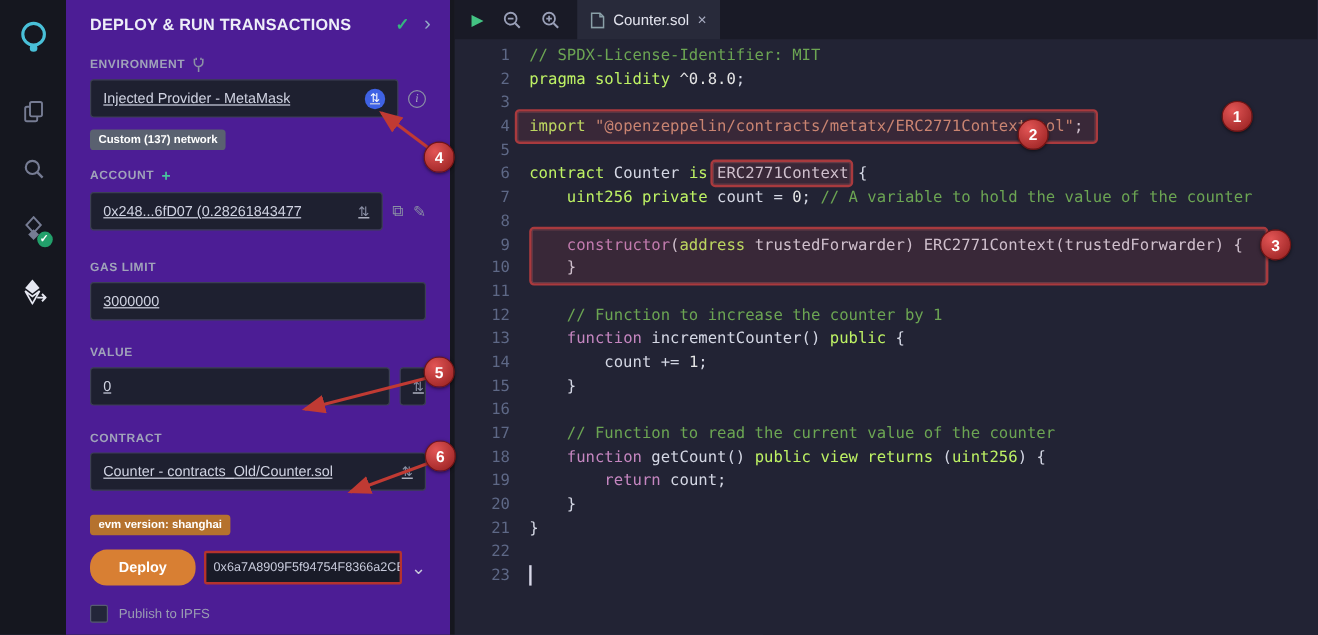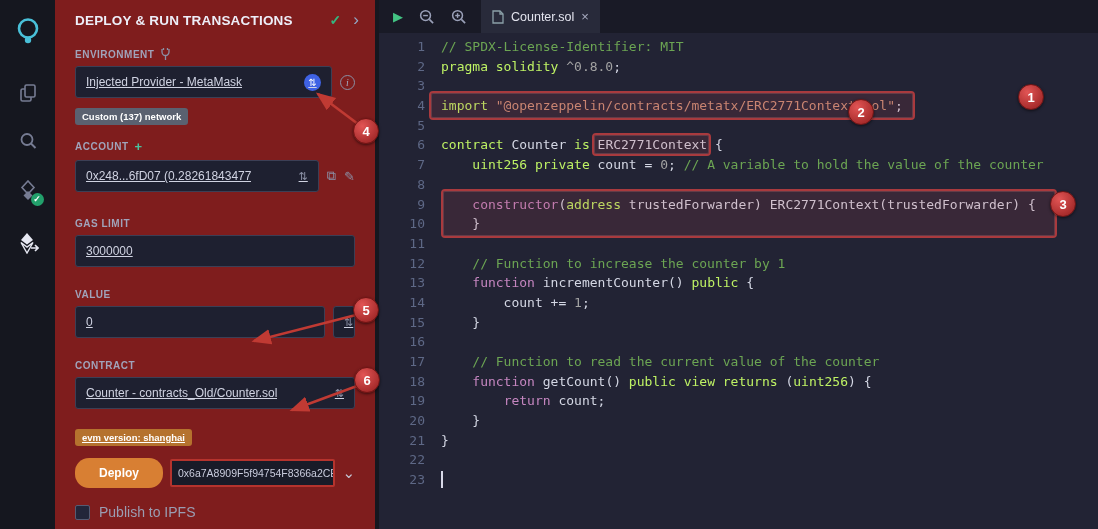--- a/index.html
+++ b/index.html
@@ -8,21 +8,21 @@
   body { display:flex; position:relative; }
 
   
   .rail { width:55px; background:#15171f; display:flex; flex-direction:column; align-items:center; padding-top:8px; flex-shrink:0; }
   .rail-item { width:40px; height:42px; display:flex; align-items:center; justify-content:center; position:relative; cursor:pointer; color:#767c93; }
   .rail-item.logo { height:46px; }
   .rail-item.active { color:#e6e8f2; }
   .badge-check { position:absolute; right:4px; bottom:6px; width:13px; height:13px; border-radius:50%; background:#22a06b; color:#fff; font-size:9px; line-height:13px; text-align:center; font-weight:bold; }
 
   
-  .panel { width:320px; background:#7f1d1d; flex-shrink:0; color:#d0d3e2; }
+  .panel { width:320px; background:#4c1d95; flex-shrink:0; color:#d0d3e2; }
   .panel-header { height:40px; display:flex; align-items:center; padding:0 16px 0 20px; }
   .panel-title { font-size:13.5px; font-weight:bold; color:#edeef8; letter-spacing:.2px; flex:1; }
   .hdr-check { color:#35b57f; font-size:14px; font-weight:bold; margin-right:12px; }
   .hdr-chev { color:#93a9c6; font-size:17px; }
   .panel-body { padding:8px 20px 0; }
   .lbl-row { display:flex; align-items:center; gap:6px; margin-bottom:6px; }
   .lbl { font-size:10px; font-weight:bold; color:#a0a3ba; letter-spacing:.5px; }
   .ctl-row { display:flex; align-items:center; gap:8px; }
   .sel, .inp { height:32px; background:#1e2030; border:1px solid #3c3f55; border-radius:3px;
                display:flex; align-items:center; padding:0 10px; font-size:12px; color:#d0d3e2;text-decoration:underline; }
@@ -36,30 +36,30 @@
   .env-toggle { width:17px; height:17px; border-radius:50%; background:#3f62e4; color:#fff; font-size:10px;
                 display:flex; align-items:center; justify-content:center; flex-shrink:0; }
   .info-i { width:15px; height:15px; border-radius:50%; border:1px solid #8b90a5; color:#a6abc0; font-size:10px;
             font-family:"Liberation Serif", serif; display:flex; align-items:center; justify-content:center; font-style:italic; }
   .mini-ic { color:#8b90a5; font-size:13px; cursor:pointer; }
   .plus-ic { color:#49c29e; font-size:13px; font-weight:bold; }
   .sect { margin-bottom:22px; }
   .gas-inp { width:148px; }
   .val-inp { width:148px; }
   .evm-badge { display:inline-block; background:#b5722e; color:#fff; font-size:9.5px; font-weight:bold;
-               border-radius:3px; padding:3px 7px; margin:-10px 0 12px;text-decoration:underline; }
+               border-radius:3px; padding:3px 7px; margin:-10px 0 12px; }
   .deploy-row { display:flex; align-items:center; gap:7px; margin-bottom:16px; }
   .deploy-btn { width:88px; height:30px; background:#d87f33; border:none; border-radius:14px; color:#fff;
                 font-size:12px; font-weight:bold; cursor:pointer; }
   .deploy-param { flex:1; height:28px; background:#191b28; border:2px solid #b5332d; border-radius:2px;
                   color:#c8cbdc; font-size:10.5px; padding:0 6px; display:flex; align-items:center; overflow:hidden; white-space:nowrap; }
   .chev-down { color:#c6c9d8; font-size:15px; cursor:pointer; }
   .pub-row { display:flex; align-items:center; gap:9px; margin-bottom:20px; }
   .checkbox { width:15px; height:15px; background:#23263a; border:1px solid #565b72; border-radius:2px; cursor:pointer; }
-  .pub-lbl { font-size:14px; color:#9a9db2; }
+  .pub-lbl { font-size:11px; color:#9a9db2; }
 
   
   .splitter { width:4px; background:#16171f; flex-shrink:0; cursor:col-resize; }
 
   
   .main { flex:1; display:flex; flex-direction:column; min-width:0; }
   .tabbar { height:33px; background:#191a26; display:flex; align-items:stretch; flex-shrink:0; }
   .run-controls { display:flex; align-items:center; gap:15px; padding:0 14px; }
   .play { color:#43c383; font-size:13px; cursor:pointer; }
   .tab { display:flex; align-items:center; gap:7px; padding:0 11px; background:#282a3a; cursor:pointer; }
@@ -67,21 +67,21 @@
   .tab-close { color:#a9adc2; font-size:13px; cursor:pointer; }
   .editor { flex:1; background:#222334; position:relative; overflow:hidden;
             font-family:"DejaVu Sans Mono", monospace; font-size:13px; padding-top:4px; }
   .line { display:flex; height:19.7px; line-height:19.7px; }
   .ln { width:46px; text-align:right; color:#5e6886; flex-shrink:0; user-select:none; }
   .lc { padding-left:16px; white-space:pre; color:#d4d7e4; }
   .tok-c { color:#6ca553; }
   .tok-k { color:#bef264; }
   .tok-m { color:#c586c0; }
   .tok-s { color:#ce9178; }
-  .tok-n { color:#a3a3a3; }
+  .tok-n { color:#e5e5e5; }
   .tok-p { color:#d4d7e4; }
 
   
   .code-box { position:absolute; border:2px solid #a93a3e; background:rgba(180,70,80,.16); border-radius:4px;
               box-shadow:inset 0 0 0 1px rgba(255,130,130,.22); pointer-events:none; }
   #box-import { left:50px;  top:58px;  width:486px; height:29px; }
   #box-erc    { left:213px; top:100px; width:119px; height:23px; }
   #box-ctor   { left:62px;  top:156px; width:616px; height:49px; }
   #cursor { position:absolute; left:62px; top:438px; width:2px; height:17px; background:#d8d8e8; }
 

